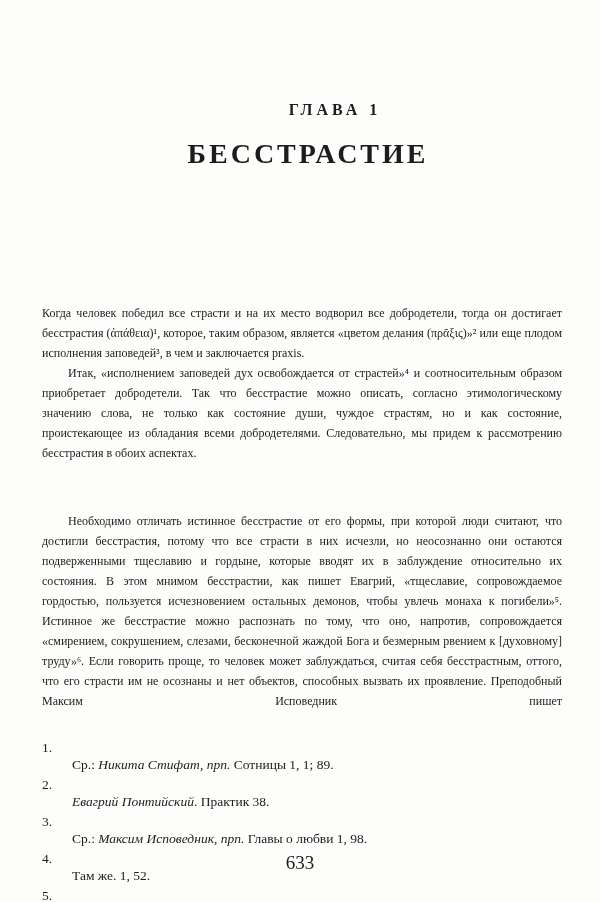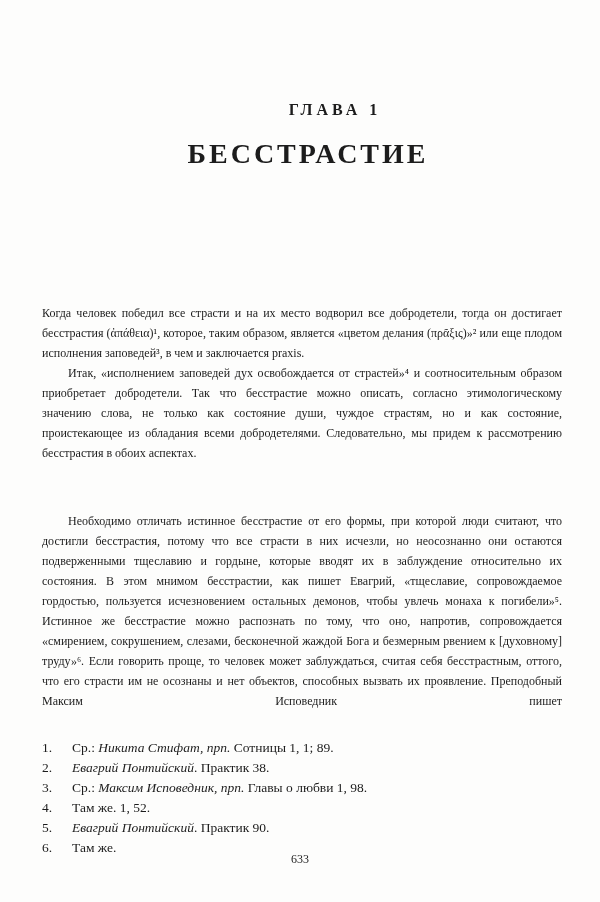--- a/index.html
+++ b/index.html
@@ -66,31 +66,32 @@
     line-height: 20px;
   }
   .footnote {
     display: flex;
   }
   .footnote .fn-num {
     flex: 0 0 30px;
   }
   .footnote .fn-text {
     flex: 1 1 auto;
+    margin-top: 17px;
   }
   .footnote .fn-text i {
     font-style: italic;
   }
   .page-number {
     position: absolute;
     top: 852px;
     left: 0;
     width: 100%;
     text-align: center;
-    font-size: 12px;
+    font-size: 19px;
   }
 </style>
 </head>
 <body>
 
 <div class="page">
 
   <div class="chapter-label">ГЛАВА 1</div>
 
   <div class="chapter-title">БЕССТРАСТИЕ</div>

